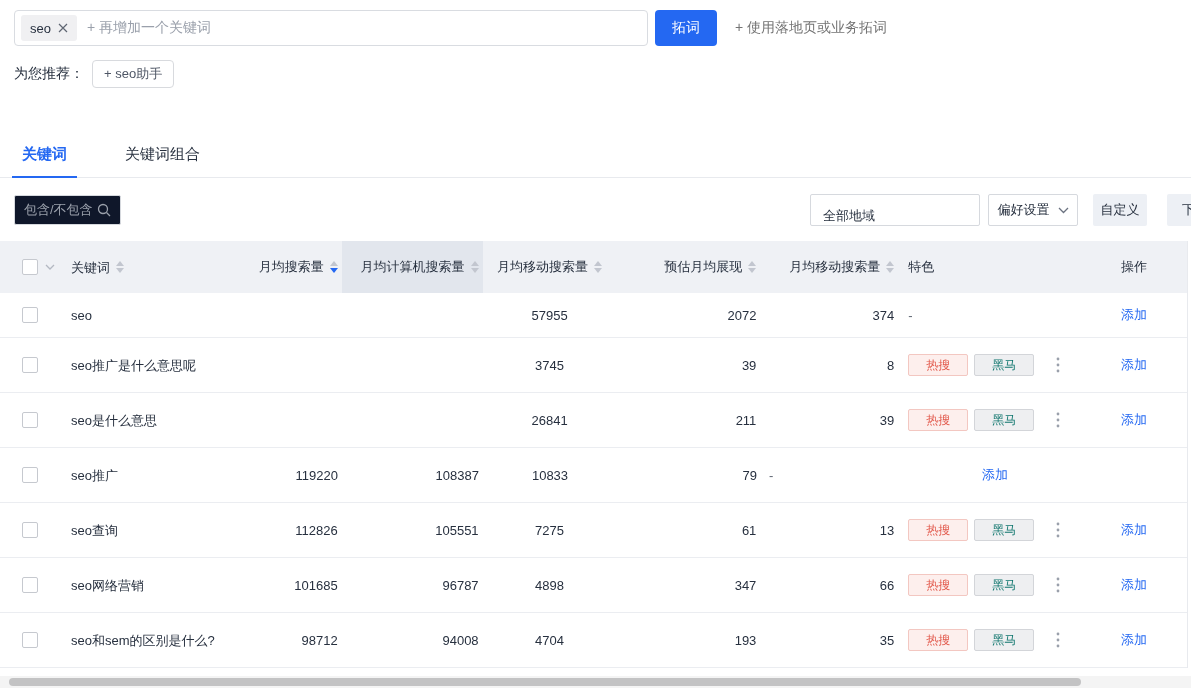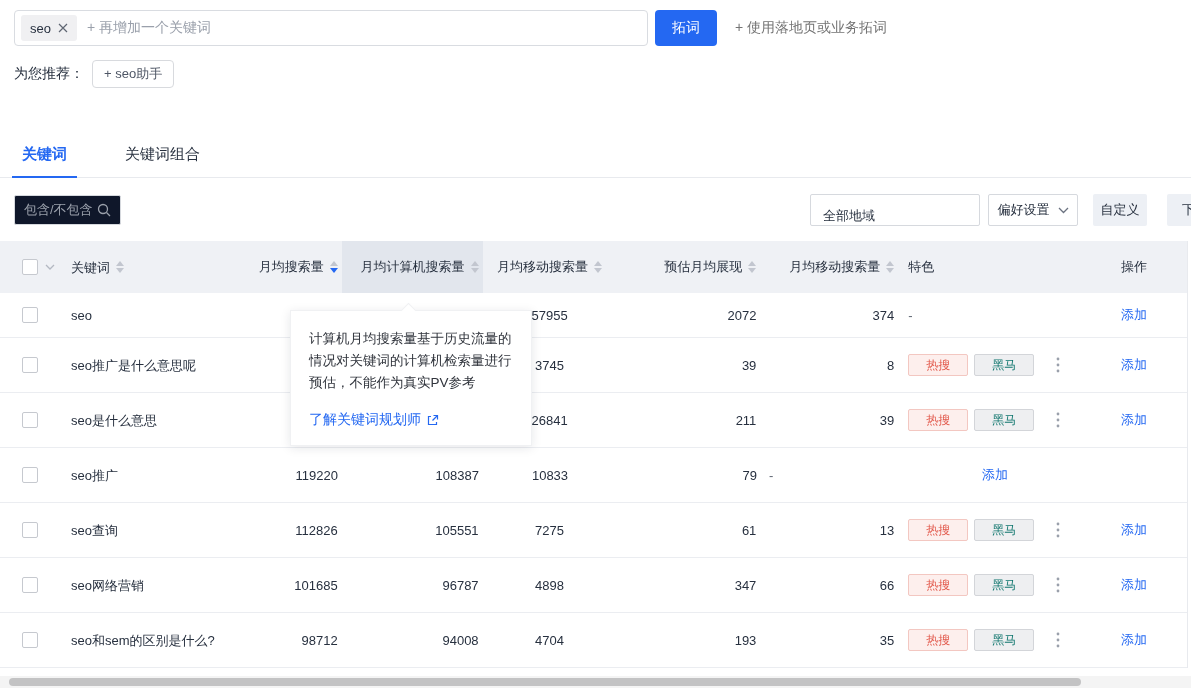--- a/index.html
+++ b/index.html
@@ -406,30 +406,18 @@
               </svg>
             </span>
           </div>
           <div class="td col-action">
             <a class="add-link">添加</a>
           </div>
         </div>
       </div>
   </div>
 
-  <div class="tooltip">
-    <div class="tooltip-arrow"></div>
-    <div class="tooltip-text">计算机月均搜索量基于历史流量的情况对关键词的计算机检索量进行预估，不能作为真实PV参考</div>
-    <a class="tooltip-link">
-      <span>了解关键词规划师</span>
-      <svg width="13" height="13" viewBox="0 0 13 13" fill="none" stroke="#2468f2" stroke-width="1.2">
-          <path d="M5 2.5H2.5v8h8V8"></path>
-          <path d="M7.5 1.5h4v4"></path>
-          <path d="M11.5 1.5L6.5 6.5"></path>
-        </svg>
-    </a>
-  </div>
 
   <div class="hscroll">
     <div class="hscroll-thumb"></div>
   </div>
 
 </div>
 
 </body></html>

